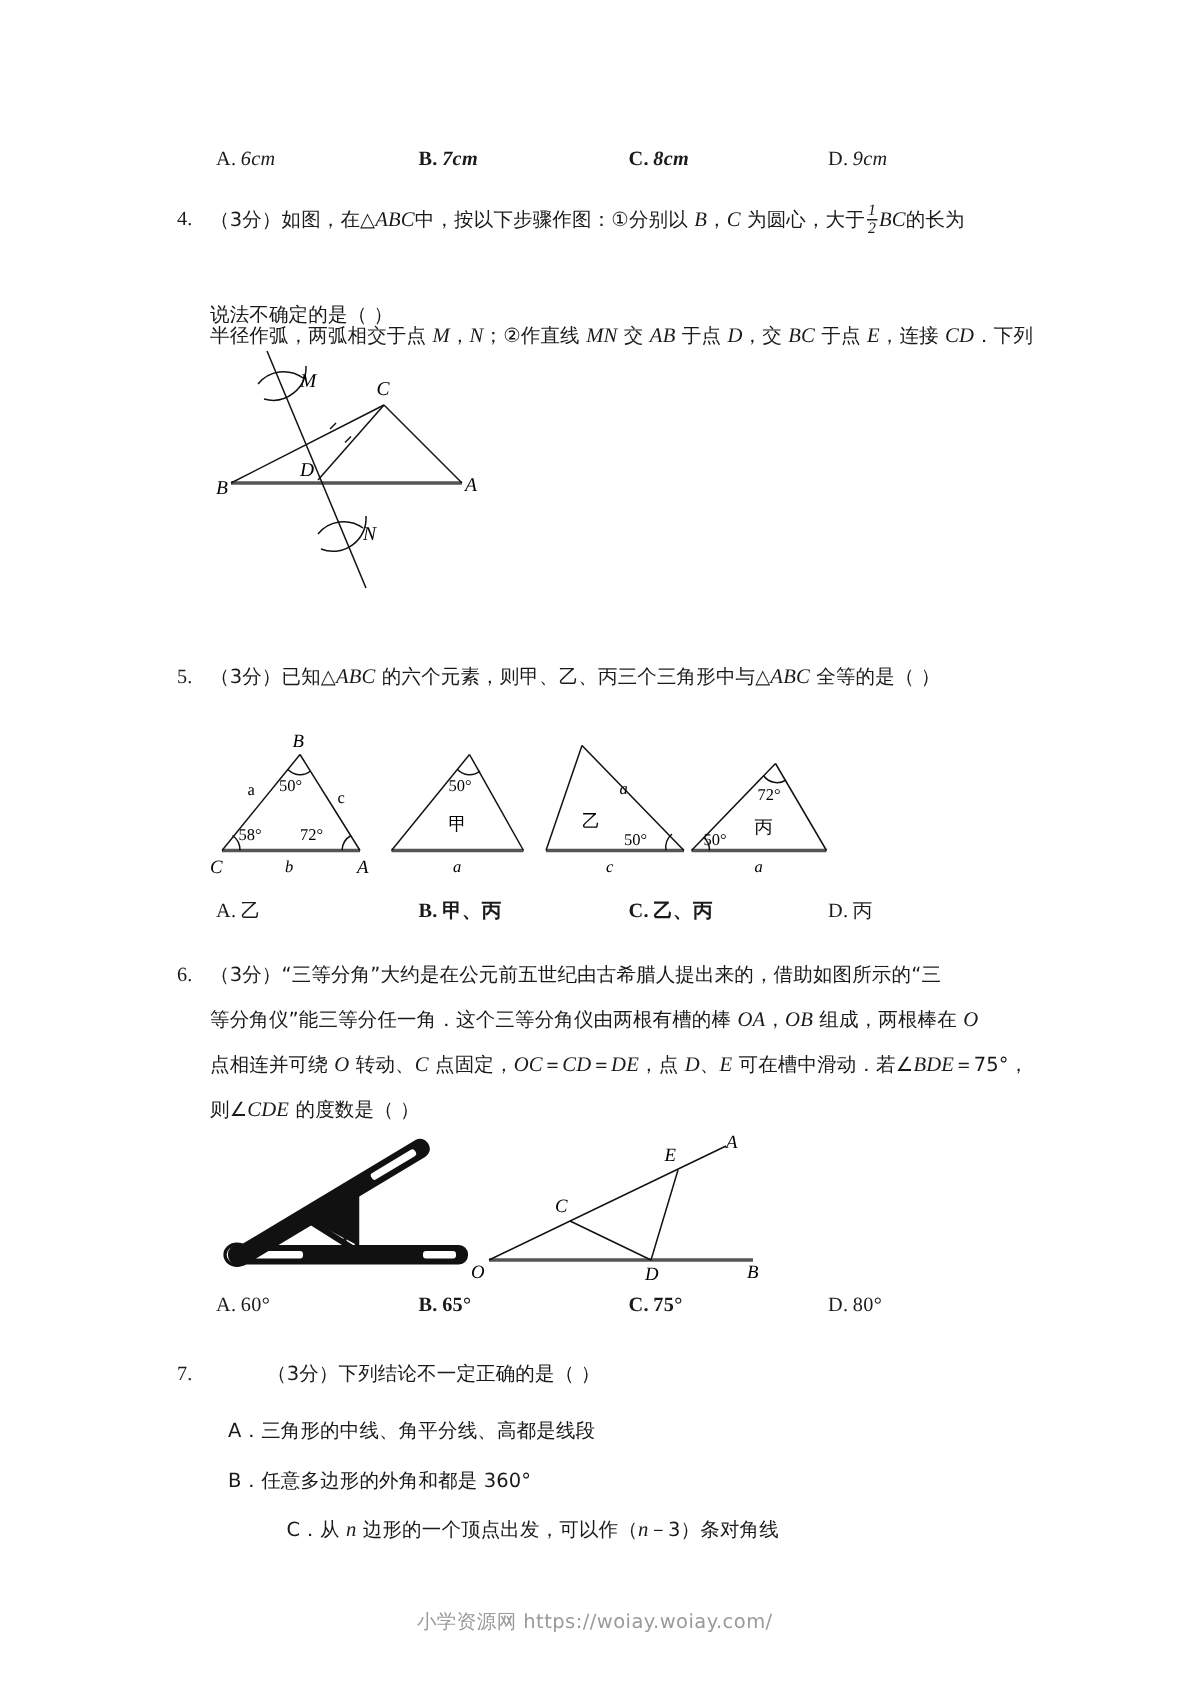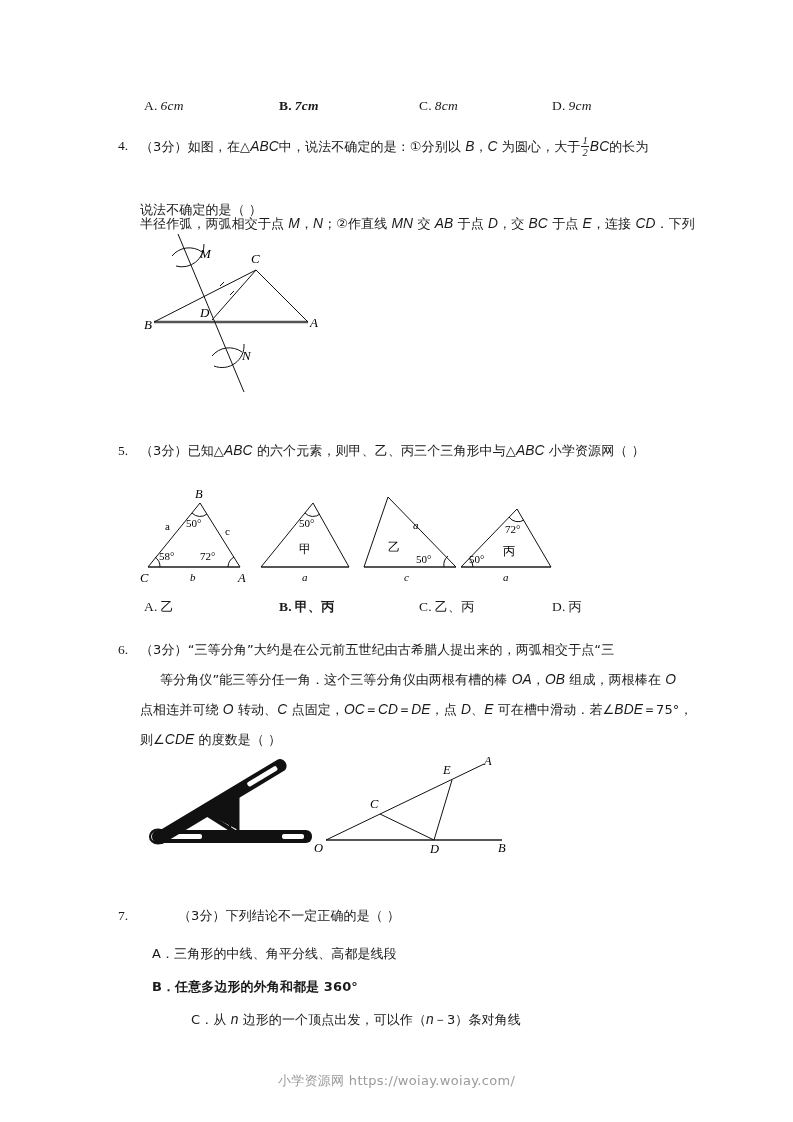--- a/index.html
+++ b/index.html
@@ -32,36 +32,36 @@
     position: absolute;
     top: 0;
     white-space: nowrap;
     letter-spacing: 0.2px;
   }
   .opt .lbl { font-family: "Liberation Serif", serif; }
   .opt .val { font-style: italic; padding-left: 3px; }
   .opt .val-up { font-style: normal; padding-left: 3px; }
   .opt-a { left: 8px; }
   .opt-b { left: 143px; font-weight: bold; }
-  .opt-c { left: 283px; }
+  .opt-c { left: 283px; font-weight: bold; }
   .opt-d { left: 416px; }
 
   .qline {
     position: absolute;
     font-size: 13.8px;
     line-height: 20px;
     white-space: nowrap;
     letter-spacing: 0.1px;
   }
   .qnum {
     position: absolute;
     left: 118px;
     font-size: 13.5px;
   }
-  .ital { font-style: italic; font-family: Liberation Sans, sans-serif; }
+  .ital { font-style: italic; font-family: Liberation Serif, serif; }
   .cn { font-family: "DejaVu Sans", "Liberation Sans", sans-serif; font-size: 13px; }
   .frac {
     display: inline-block;
     vertical-align: middle;
     text-align: center;
     font-size: 10.5px;
     line-height: 11px;
     font-style: italic;
     margin: 0 1px;
     position: relative;
@@ -92,21 +92,21 @@
 
   <div class="opt-row" style="top:98px;">
     <span class="opt opt-a"><span class="lbl">A.</span><span class="val">6cm</span></span>
     <span class="opt opt-b"><span class="lbl">B.</span><span class="val">7cm</span></span>
     <span class="opt opt-c"><span class="lbl">C.</span><span class="val">8cm</span></span>
     <span class="opt opt-d"><span class="lbl">D.</span><span class="val">9cm</span></span>
   </div>
 
   <div class="qnum" style="top:138px;"><span>4.</span></div>
   <div class="qline" style="left:140px; top:136px;">
-    <span class="cn">（3分）</span><span class="cn">如图，在△</span><span class="ital">ABC</span><span class="cn">中，说法不确定的是：①分别以 </span><span class="ital">B</span><span class="cn">，</span><span class="ital">C</span><span class="cn"> 为圆心，大于</span><span class="frac"><span class="num">1</span><span class="den">2</span></span><span class="ital">BC</span><span class="cn">的长为</span>
+    <span class="cn">（3分）</span><span class="cn">如图，在△</span><span class="ital">ABC</span><span class="cn">中，按以下步骤作图：①分别以 </span><span class="ital">B</span><span class="cn">，</span><span class="ital">C</span><span class="cn"> 为圆心，大于</span><span class="frac"><span class="num">1</span><span class="den">2</span></span><span class="ital">BC</span><span class="cn">的长为</span>
   </div>
   <div class="qline" style="left:140px; top:168px;margin-top:46px;">
     <span class="cn">半径作弧，两弧相交于点 </span><span class="ital">M</span><span class="cn">，</span><span class="ital">N</span><span class="cn">；②作直线 </span><span class="ital">MN</span><span class="cn"> 交 </span><span class="ital">AB</span><span class="cn"> 于点 </span><span class="ital">D</span><span class="cn">，交 </span><span class="ital">BC</span><span class="cn"> 于点 </span><span class="ital">E</span><span class="cn">，连接 </span><span class="ital">CD</span><span class="cn">．下列</span>
   </div>
   <div class="qline" style="left:140px; top:200px;">
     <span class="cn">说法不确定的是（      ）</span>
   </div>
 
   <div class="fig" style="left:138px; top:232px;">
     <svg width="240" height="165" viewBox="0 0 240 165">
@@ -134,21 +134,21 @@
       <text x="172" y="95" font-size="13" font-style="italic">A</text>
       <text x="62" y="85" font-size="13" font-style="italic">D</text>
       <text x="62" y="26" font-size="13" font-style="italic">M</text>
       <text x="104" y="128" font-size="13" font-style="italic">N</text>
     </svg>
   </div>
 
 
   <div class="qnum" style="top:443px;"><span>5.</span></div>
   <div class="qline" style="left:140px; top:441px;">
-    <span class="cn">（3分）</span><span class="cn">已知△</span><span class="ital">ABC</span><span class="cn"> 的六个元素，则甲、乙、丙三个三角形中与△</span><span class="ital">ABC</span><span class="cn"> 小学资源网（      ）</span>
+    <span class="cn">（3分）</span><span class="cn">已知△</span><span class="ital">ABC</span><span class="cn"> 的六个元素，则甲、乙、丙三个三角形中与△</span><span class="ital">ABC</span><span class="cn"> 全等的是（      ）</span>
   </div>
 
   <div class="fig" style="left:140px; top:485px;">
     <svg width="120" height="100" viewBox="0 0 120 100">
       <line x1="8" y1="82" x2="100" y2="82" stroke="#555" stroke-width="2.2"></line>
       <line x1="8" y1="82" x2="60" y2="18" stroke="#111" stroke-width="1"></line>
       <line x1="60" y1="18" x2="100" y2="82" stroke="#111" stroke-width="1"></line>
       <path d="M 52 28 A 11 11 0 0 0 67 29" fill="none" stroke="#111" stroke-width="1"></path>
       <path d="M 20 82 A 12 12 0 0 0 15 72" fill="none" stroke="#111" stroke-width="1"></path>
       <path d="M 88 82 A 12 12 0 0 1 94 72" fill="none" stroke="#111" stroke-width="1"></path>
@@ -205,23 +205,23 @@
 
   <div class="opt-row" style="top:598px;">
     <span class="opt opt-a"><span class="lbl">A.</span><span class="val-up cn">乙</span></span>
     <span class="opt opt-b"><span class="lbl">B.</span><span class="val-up cn">甲、丙</span></span>
     <span class="opt opt-c"><span class="lbl">C.</span><span class="val-up cn">乙、丙</span></span>
     <span class="opt opt-d"><span class="lbl">D.</span><span class="val-up cn">丙</span></span>
   </div>
 
   <div class="qnum" style="top:642px;"><span>6.</span></div>
   <div class="qline" style="left:140px; top:640px;">
-    <span class="cn">（3分）</span><span class="cn">“三等分角”大约是在公元前五世纪由古希腊人提出来的，两弧相交于点“三</span>
-  </div>
-  <div class="qline" style="left:140px; top:670px;margin-left:20px;">
+    <span class="cn">（3分）</span><span class="cn">“三等分角”大约是在公元前五世纪由古希腊人提出来的，借助如图所示的“三</span>
+  </div>
+  <div class="qline" style="left:140px; top:670px;">
     <span class="cn">等分角仪”能三等分任一角．这个三等分角仪由两根有槽的棒 </span><span class="ital">OA</span><span class="cn">，</span><span class="ital">OB</span><span class="cn"> 组成，两根棒在 </span><span class="ital">O</span>
   </div>
   <div class="qline" style="left:140px; top:700px;">
     <span class="cn">点相连并可绕 </span><span class="ital">O</span><span class="cn"> 转动、</span><span class="ital">C</span><span class="cn"> 点固定，</span><span class="ital">OC</span><span class="cn">＝</span><span class="ital">CD</span><span class="cn">＝</span><span class="ital">DE</span><span class="cn">，点 </span><span class="ital">D</span><span class="cn">、</span><span class="ital">E</span><span class="cn"> 可在槽中滑动．若∠</span><span class="ital">BDE</span><span class="cn">＝75°，</span>
   </div>
   <div class="qline" style="left:140px; top:730px;">
     <span class="cn">则∠</span><span class="ital">CDE</span><span class="cn"> 的度数是（      ）</span>
   </div>
 
   <div class="fig" style="left:142px; top:758px;">
@@ -263,29 +263,35 @@
       <line x1="122" y1="88" x2="140" y2="28" stroke="#111" stroke-width="1"></line>
       <text x="2" y="100" font-size="12.5" font-style="italic">O</text>
       <text x="172" y="13" font-size="12.5" font-style="italic">A</text>
       <text x="186" y="100" font-size="12.5" font-style="italic">B</text>
       <text x="58" y="56" font-size="12.5" font-style="italic">C</text>
       <text x="118" y="101" font-size="12.5" font-style="italic">D</text>
       <text x="131" y="22" font-size="12.5" font-style="italic">E</text>
     </svg>
   </div>
 
+  <div class="opt-row" style="top:862px;">
+    <span class="opt opt-a"><span class="lbl">A.</span><span class="val-up">60°</span></span>
+    <span class="opt opt-b"><span class="lbl">B.</span><span class="val-up">65°</span></span>
+    <span class="opt opt-c"><span class="lbl">C.</span><span class="val-up">75°</span></span>
+    <span class="opt opt-d"><span class="lbl">D.</span><span class="val-up">80°</span></span>
+  </div>
 
   <div class="qnum" style="top:908px;"><span>7.</span></div>
   <div class="qline" style="left:140px; top:906px;margin-left:38px;">
     <span class="cn">（3分）</span><span class="cn">下列结论不一定正确的是（      ）</span>
   </div>
   <div class="qline" style="left:152px; top:944px;">
     <span class="cn">A．</span><span class="cn">三角形的中线、角平分线、高都是线段</span>
   </div>
-  <div class="qline" style="left:152px; top:977px;font-weight:bold;">
+  <div class="qline" style="left:152px; top:977px;">
     <span class="cn">B．</span><span class="cn">任意多边形的外角和都是 360°</span>
   </div>
   <div class="qline" style="left:152px; top:1010px;margin-left:39px;">
     <span class="cn">C．</span><span class="cn">从 </span><span class="ital">n</span><span class="cn"> 边形的一个顶点出发，可以作（</span><span class="ital">n</span><span class="cn">－3）条对角线</span>
   </div>
 
   <div class="watermark">小学资源网 https://woiay.woiay.com/</div>
 
 </div>
 

